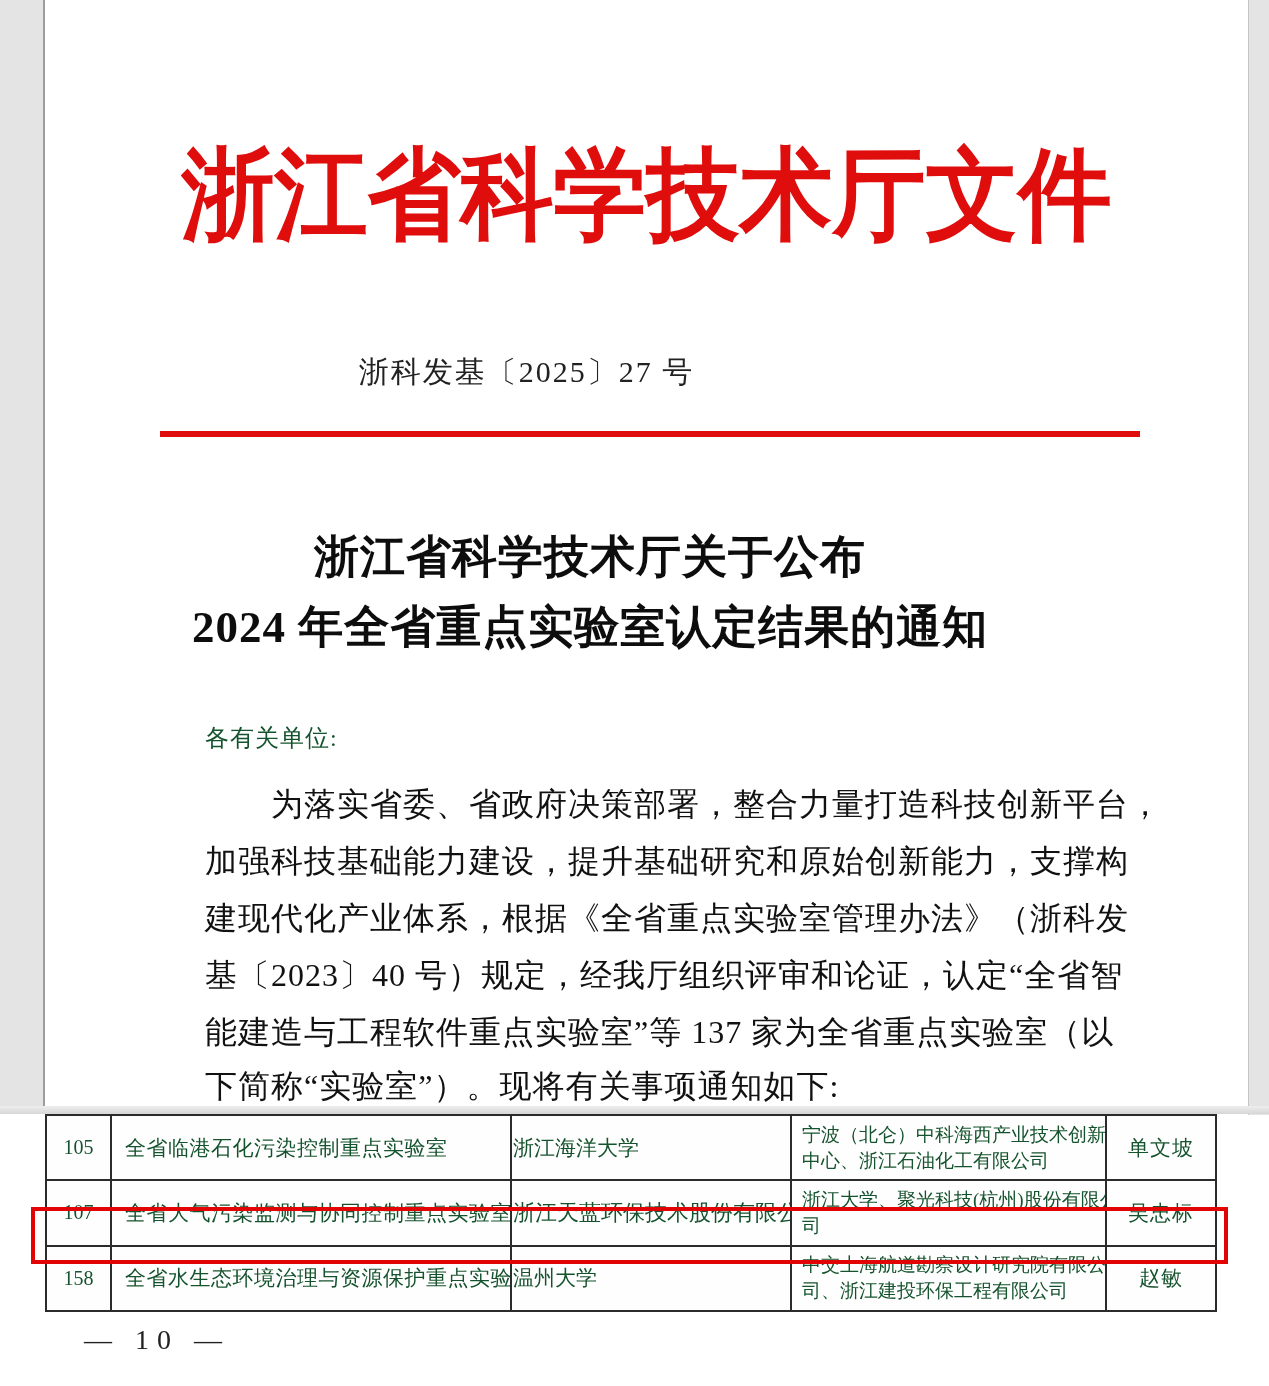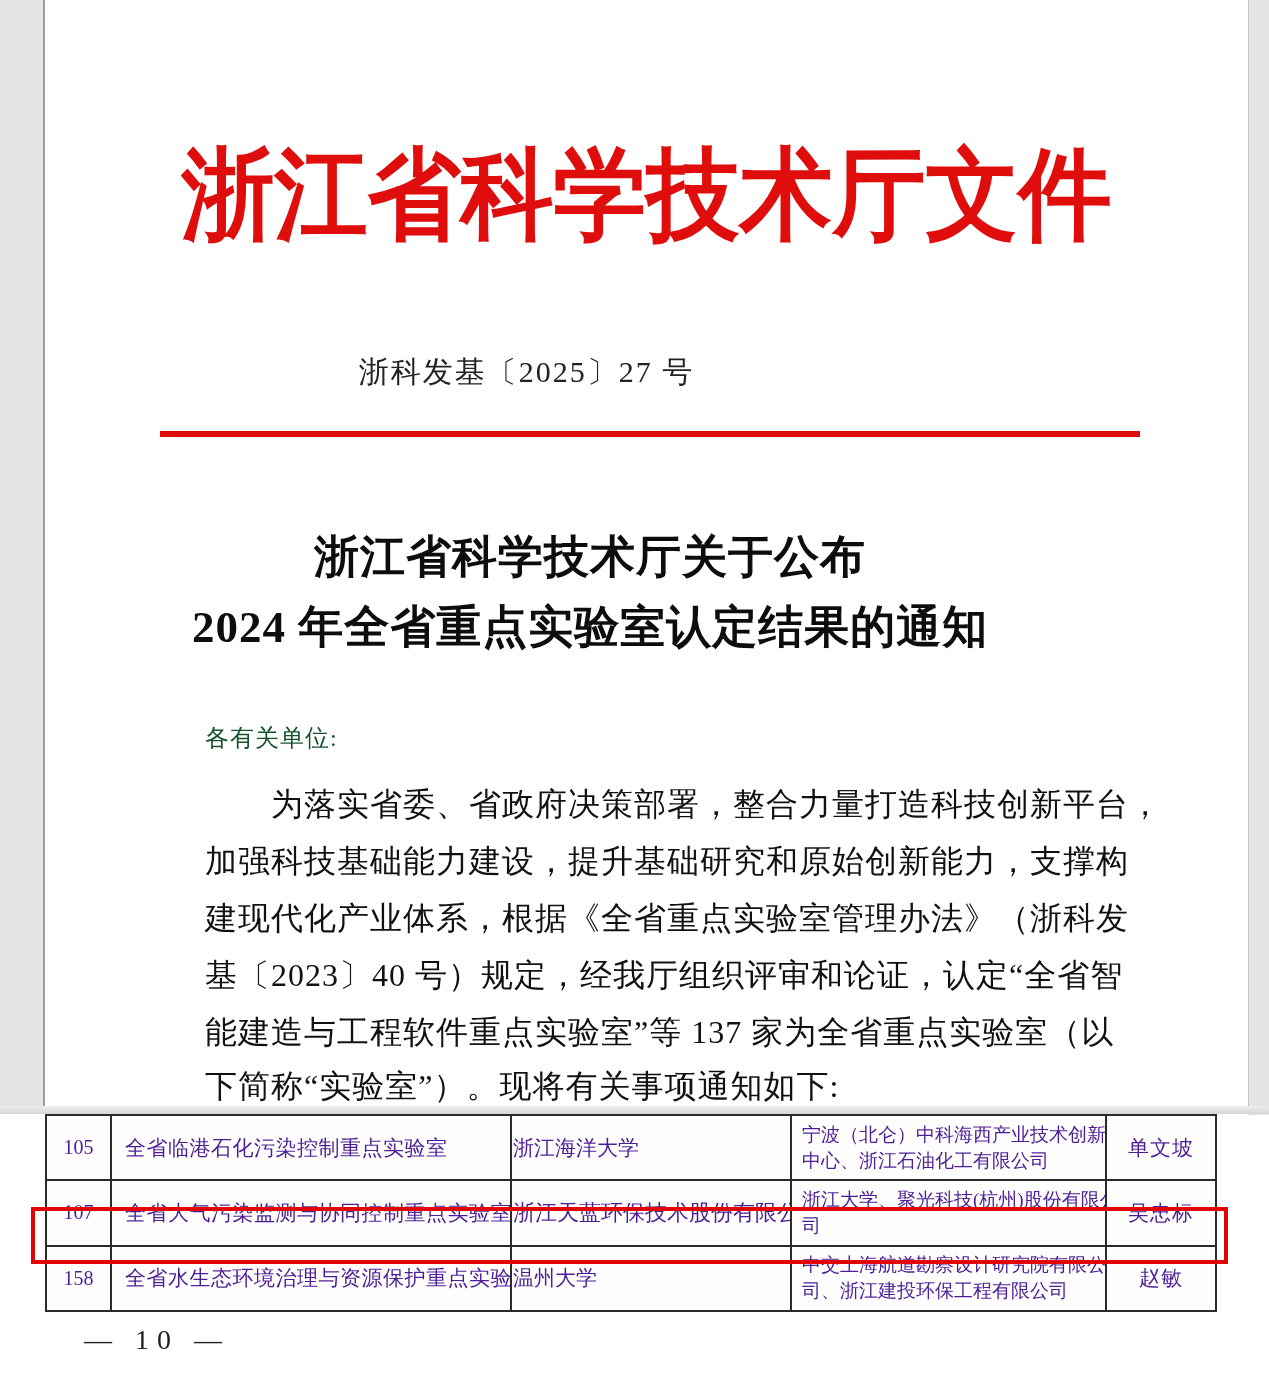--- a/index.html
+++ b/index.html
@@ -48,21 +48,21 @@
     position:absolute;left:205px;width:940px;font-size:32px;color:#111;
     letter-spacing:1px;white-space:nowrap;
   }
   .body-line.indent{left:271px;}
   .bl0{top:783px;}.bl1{top:840px;}.bl2{top:897px;}
   .bl3{top:954px;}.bl4{top:1011px;}.bl5{top:1065px;}
   
   .lab-table{
     position:absolute;left:45px;top:1114px;width:1170px;height:198px;
     border-collapse:collapse;table-layout:fixed;background:#fffefe;
-    font-size:21px;color:#4c1d95;
+    font-size:21px;color:#14532d;
   }
   .lab-table td{
     border:2px solid #2b2b2b;padding:0;vertical-align:middle;
     overflow:hidden;
   }
   .lab-table tr{height:49px;}
   td.c-no{text-align:center;font-size:20px;}
   td.c-lab{padding-left:13px;white-space:nowrap;letter-spacing:0.5px;}
   td.c-inst{padding-left:1px;white-space:nowrap;}
   td.c-inst.fit{font-size:22px;}

